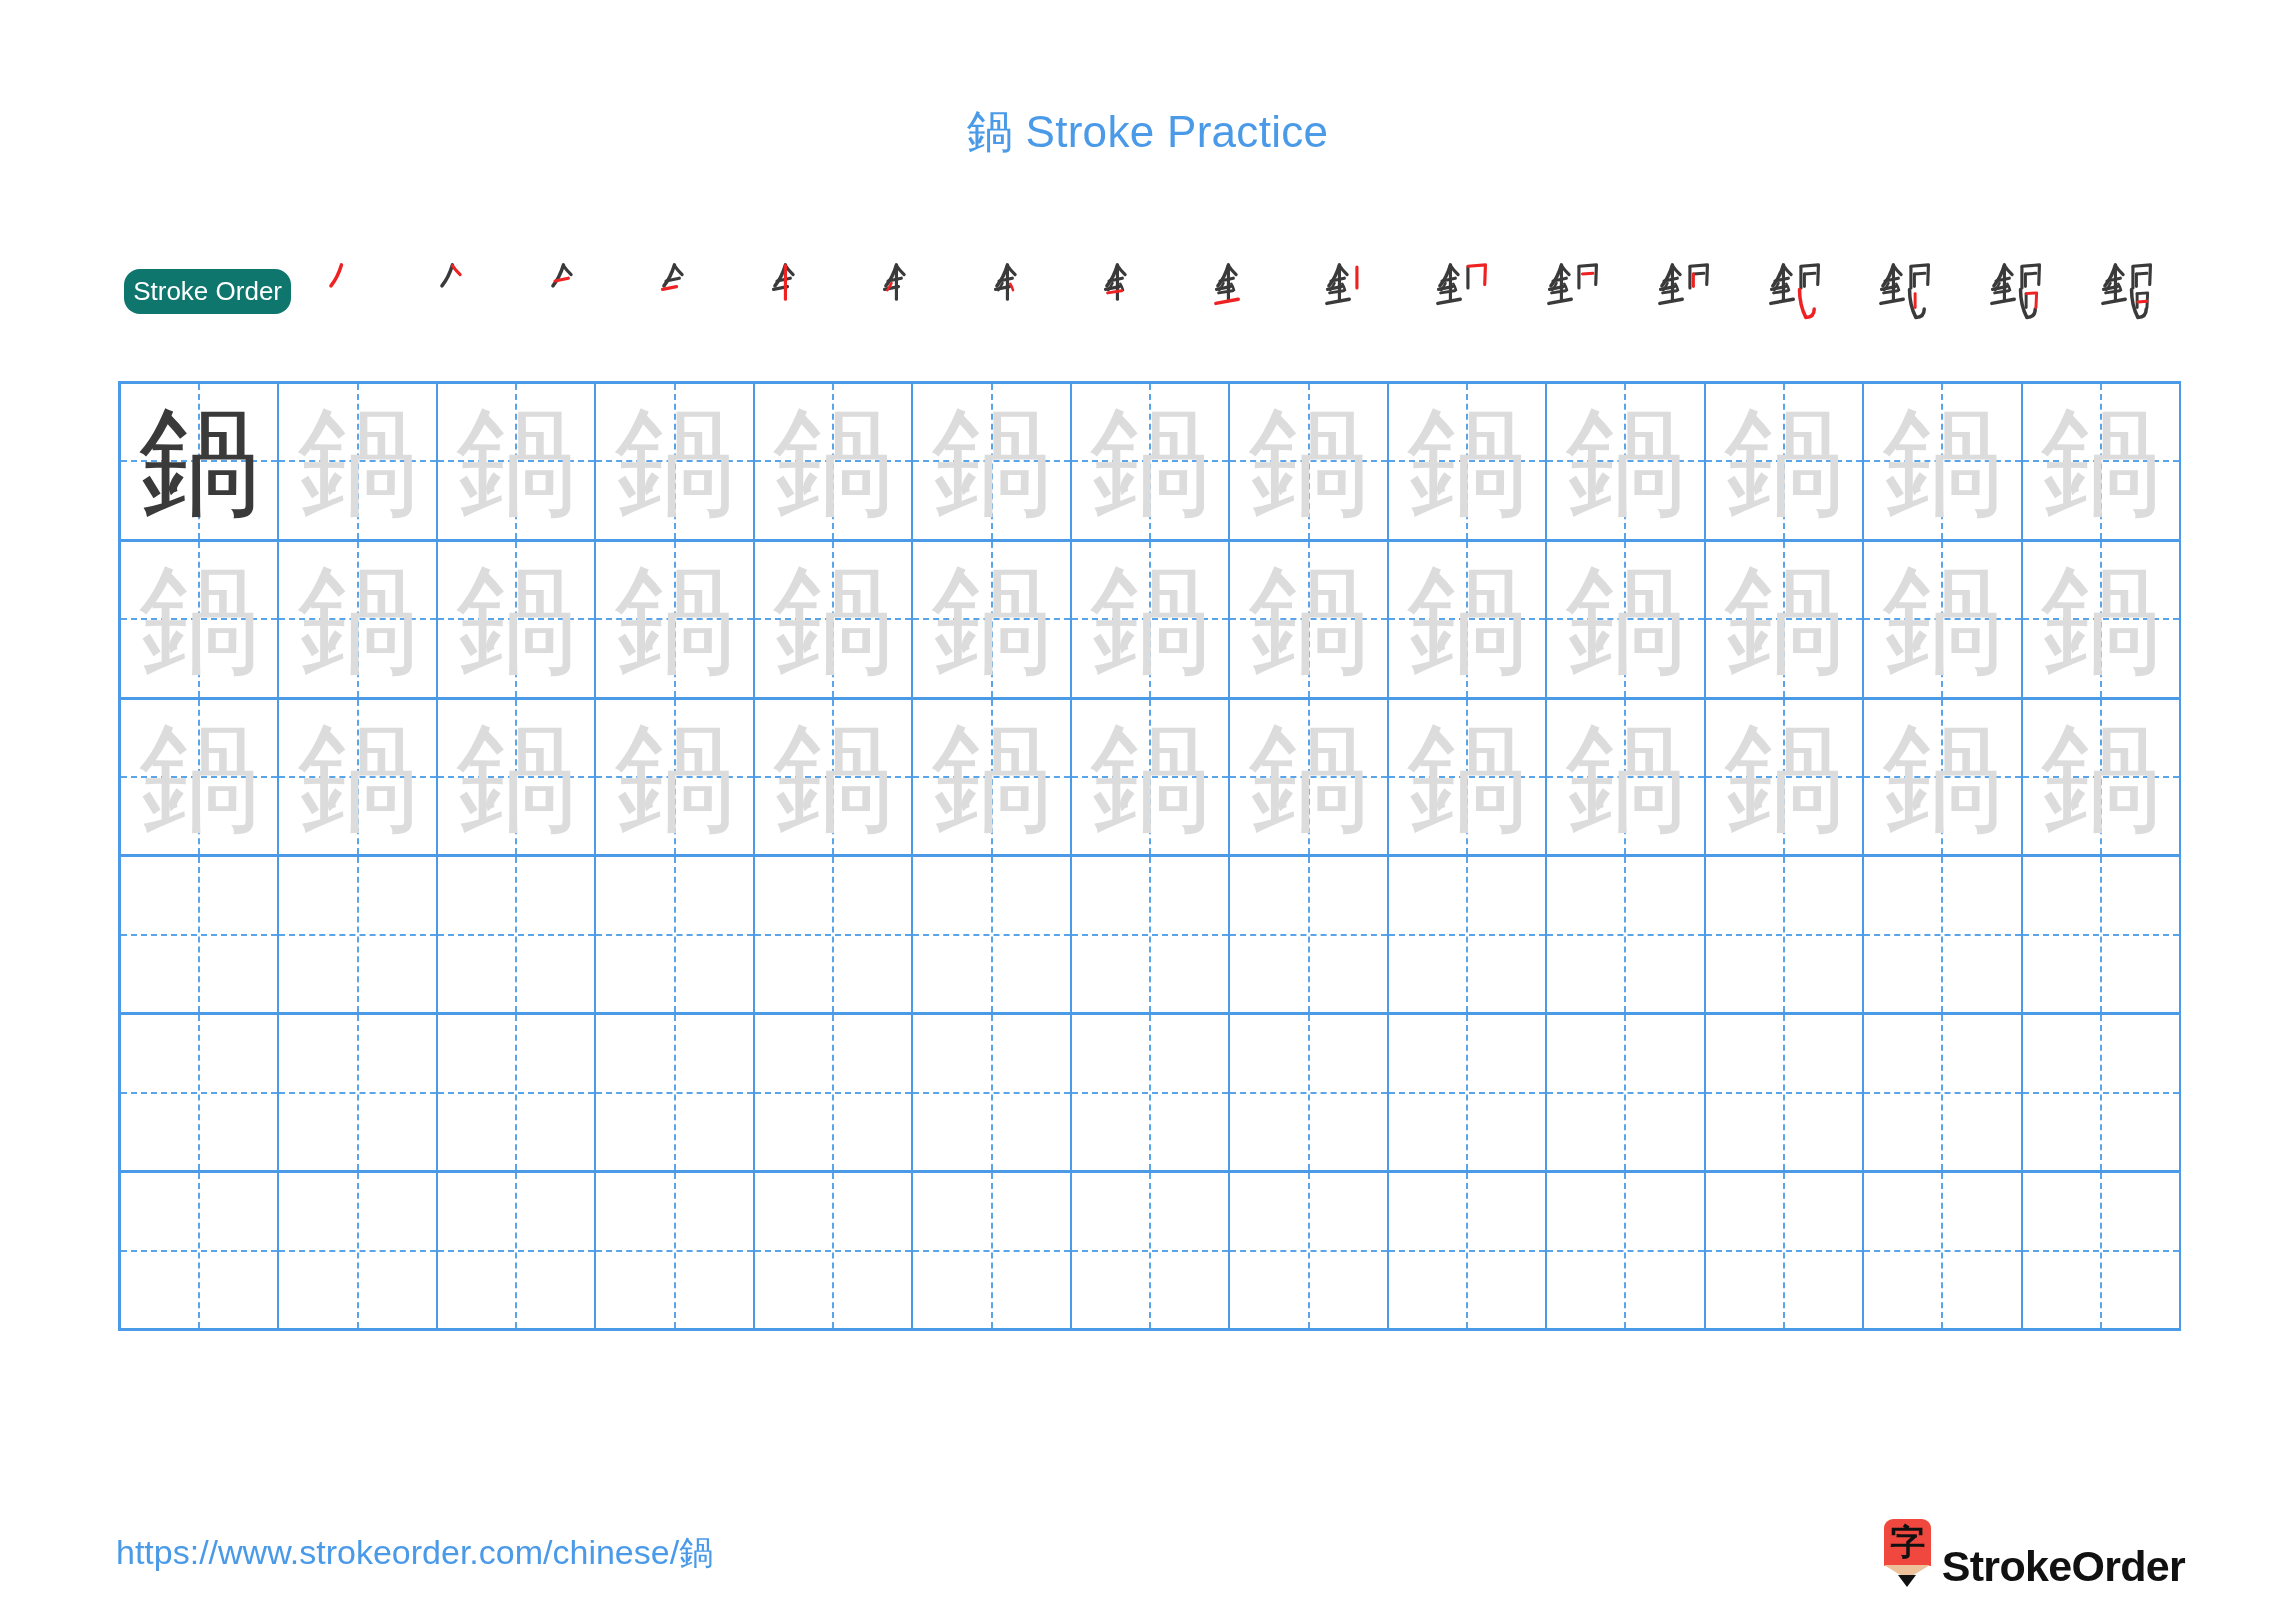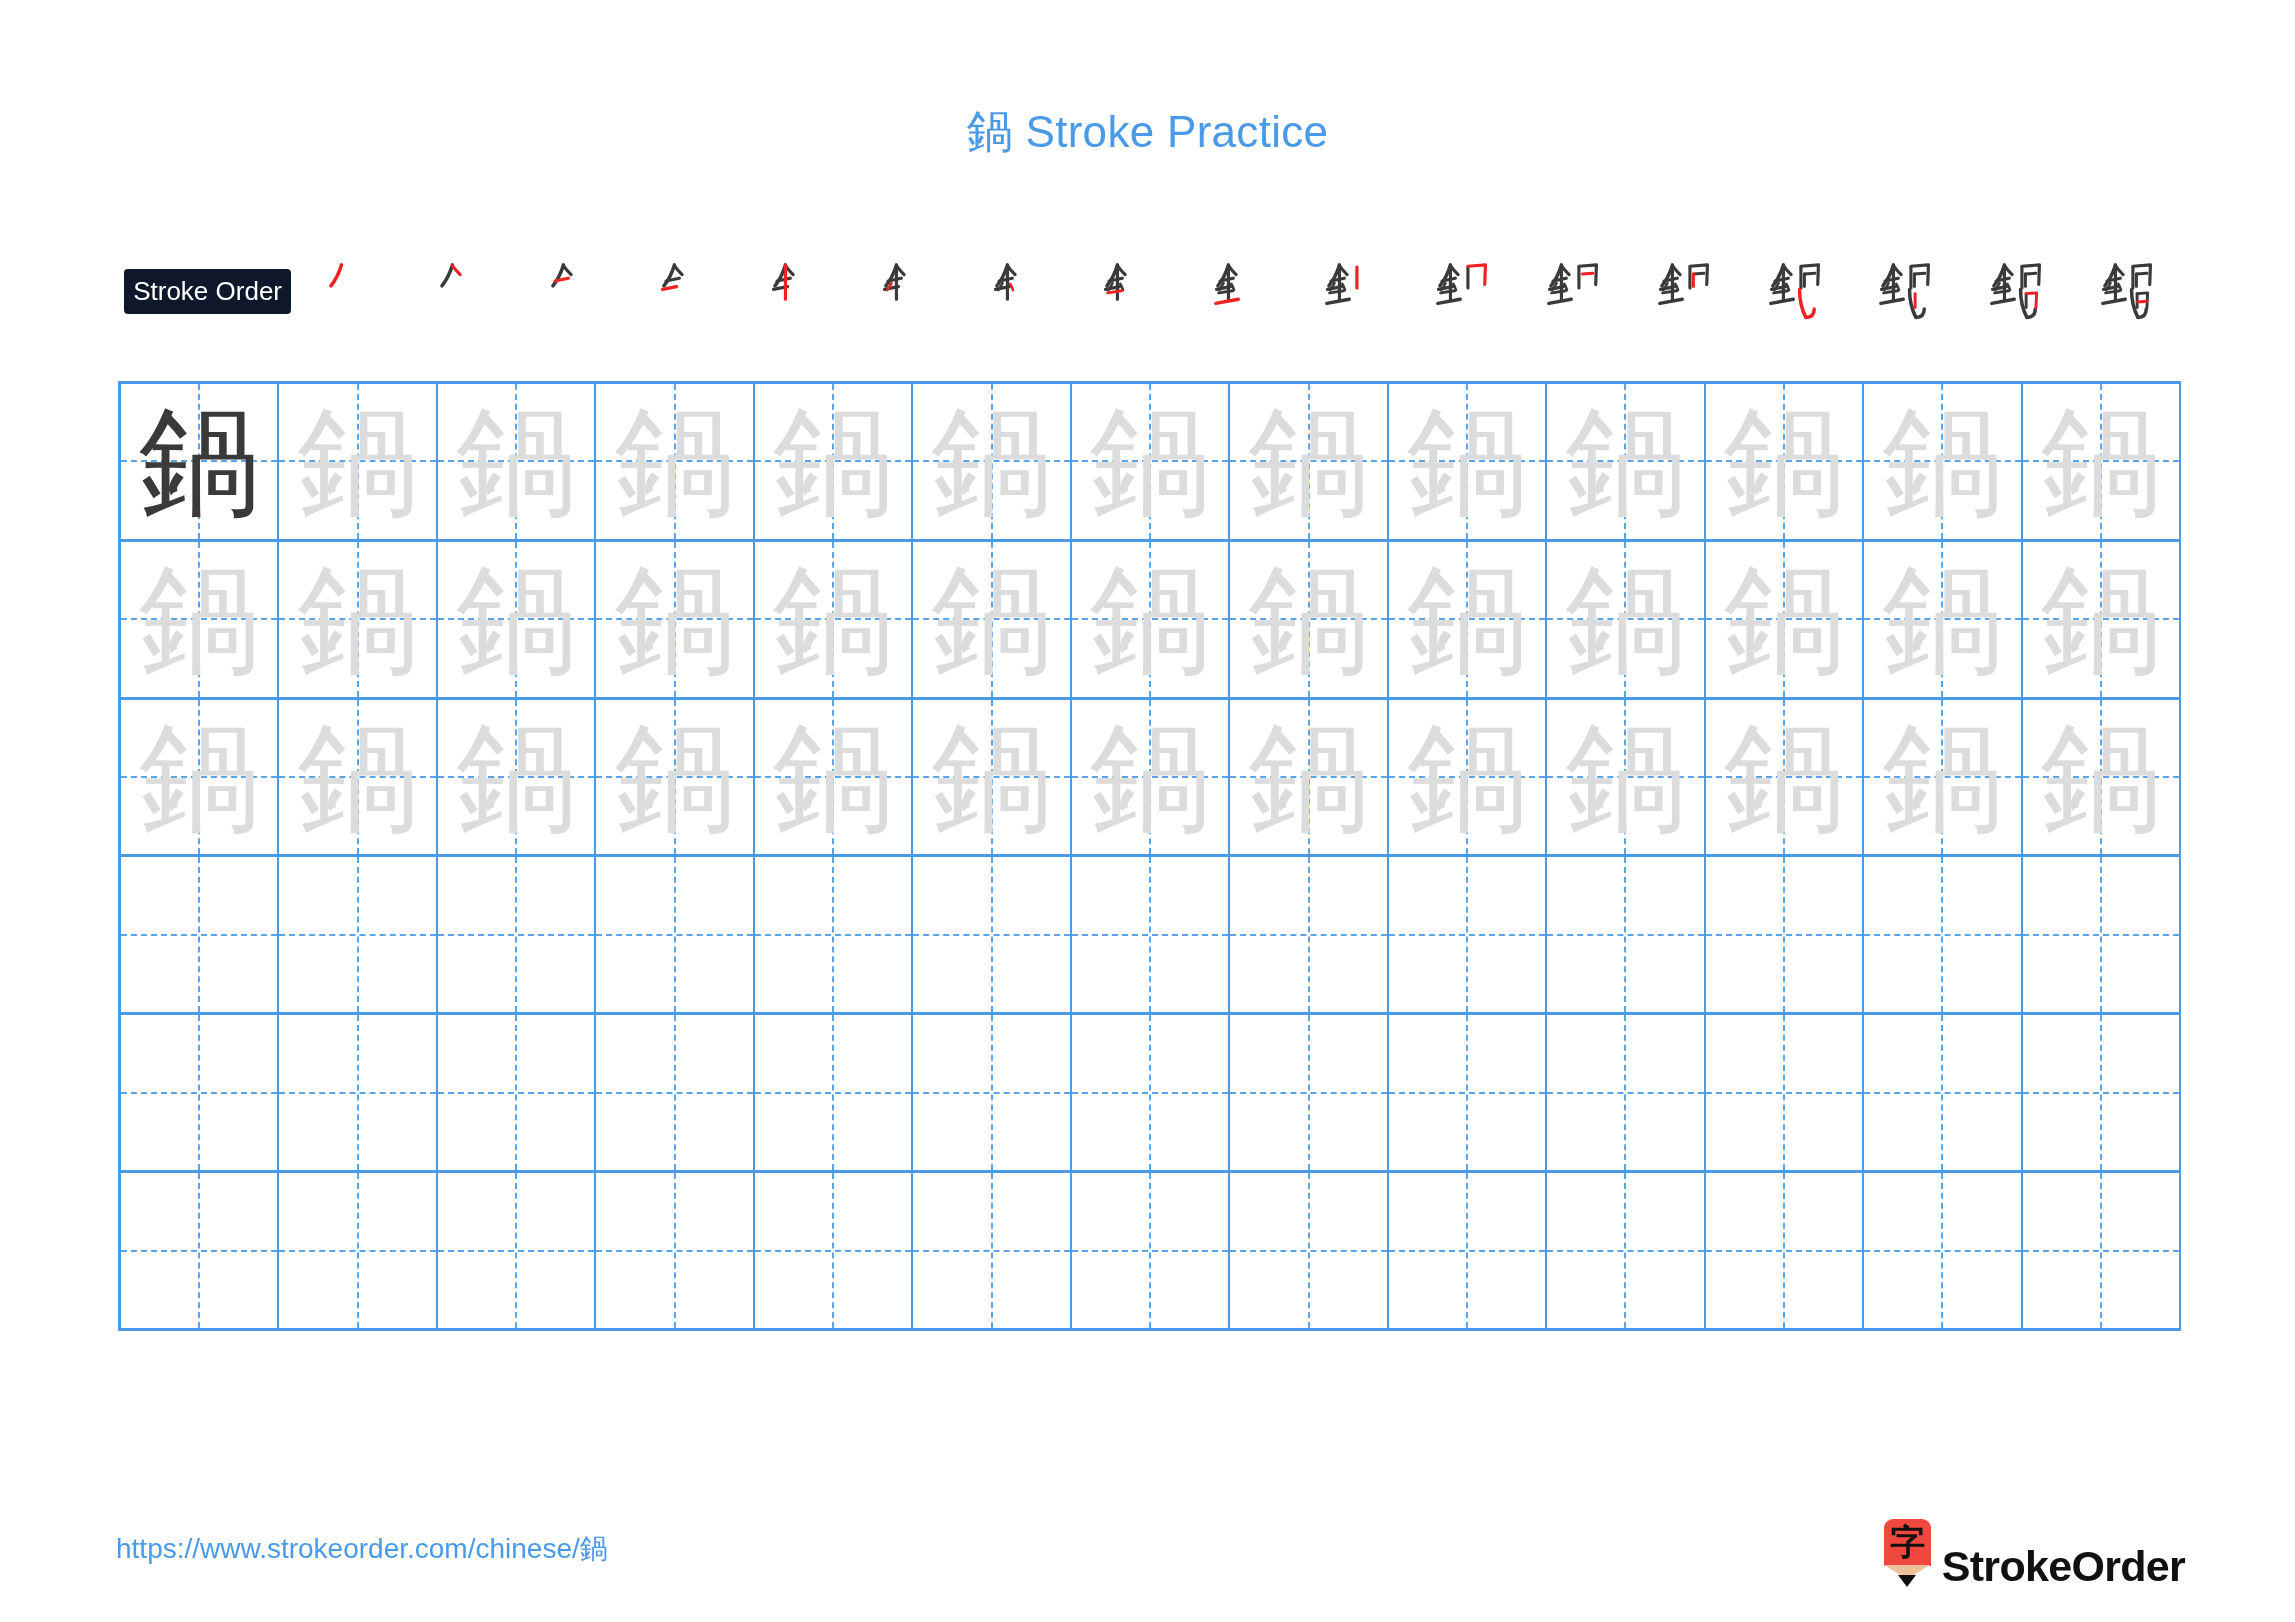--- a/index.html
+++ b/index.html
@@ -38,23 +38,23 @@
     position: absolute;
     top: 253px;
     left: 124px;
     width: 2061px;
     height: 77px;
     display: flex;
     align-items: center;
   }
   #stroke-order-badge {
     flex: 0 0 auto;
-    background: #0f172a;
+    background: #0f766e;
     color: #ffffff;
-    border-radius: 4px;
+    border-radius: 16px;
     font-size: 26px;
     line-height: 1;
     padding: 8.5px 9.2px 10.5px 9.2px;
     margin-right: 9.2px;
     white-space: nowrap;
   }
   #stroke-list {
     flex: 1 1 auto;
     display: flex;
     align-items: flex-start;
@@ -131,21 +131,21 @@
   }
   .cell-char.dark {
     color: #3a3a3a;
   }
 
   
   #footer-url {
     position: absolute;
     left: 116px;
     top: 1530px;
-    font-size: 28px;
+    font-size: 34px;
     color: #4a9ae8;
     white-space: nowrap;
   }
   #footer-url .han {
     font-family: "DejaVu Sans", sans-serif;
   }
   #brand-logo {
     position: absolute;
     right: 110px;
     top: 1517px;

